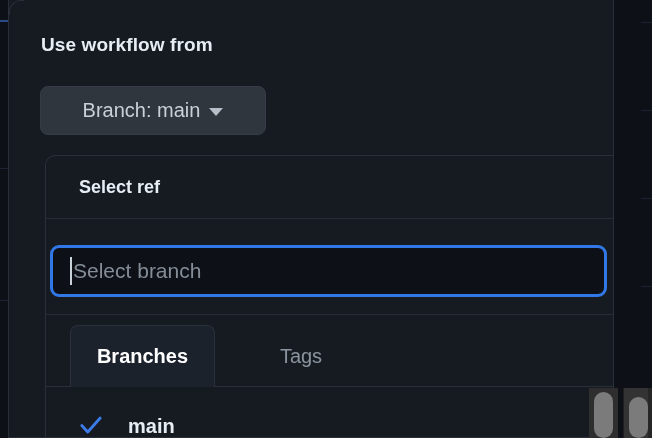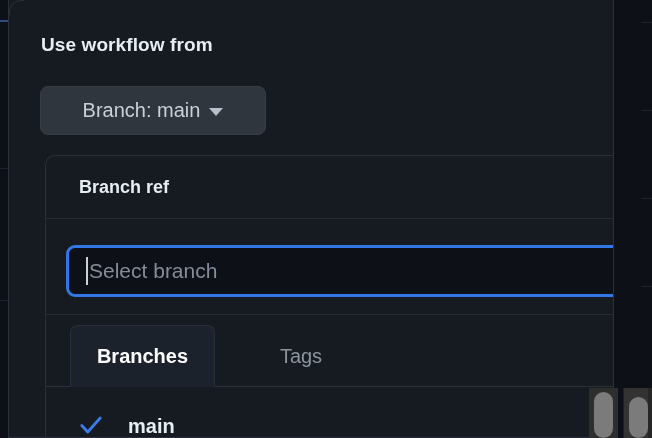--- a/index.html
+++ b/index.html
@@ -152,21 +152,21 @@
   }
 
   .ref-panel-search-area {
     position: relative;
     height: 96px;
     border-bottom: 1px solid #262c36;
   }
 
   .search-wrap {
     position: absolute;
-    left: 20px;
+    left: 4px;
     top: 26px;
     width: 557px;
     height: 52px;
   }
   .search-input {
     width: 100%;
     height: 100%;
     background: #0d1117;
     border: 3px solid #3178e6;
     border-radius: 9px;
@@ -308,21 +308,21 @@
   <div class="dialog-title">Use workflow from</div>
 
   <div class="branch-button">
     <span class="branch-button-label">Branch: main</span>
     <span class="caret-down"></span>
   </div>
 
   <div class="ref-panel">
 
     <div class="ref-panel-header">
-      <div class="ref-panel-header-title">Branch ref</div>
+      <div class="ref-panel-header-title">Select ref</div>
     </div>
 
     <div class="ref-panel-search-area">
       <div class="search-wrap">
         <input class="search-input" type="text" placeholder="Select branch" style="">
         <div class="text-caret"></div>
       </div>
     </div>
 
     <div class="tabs-row">

